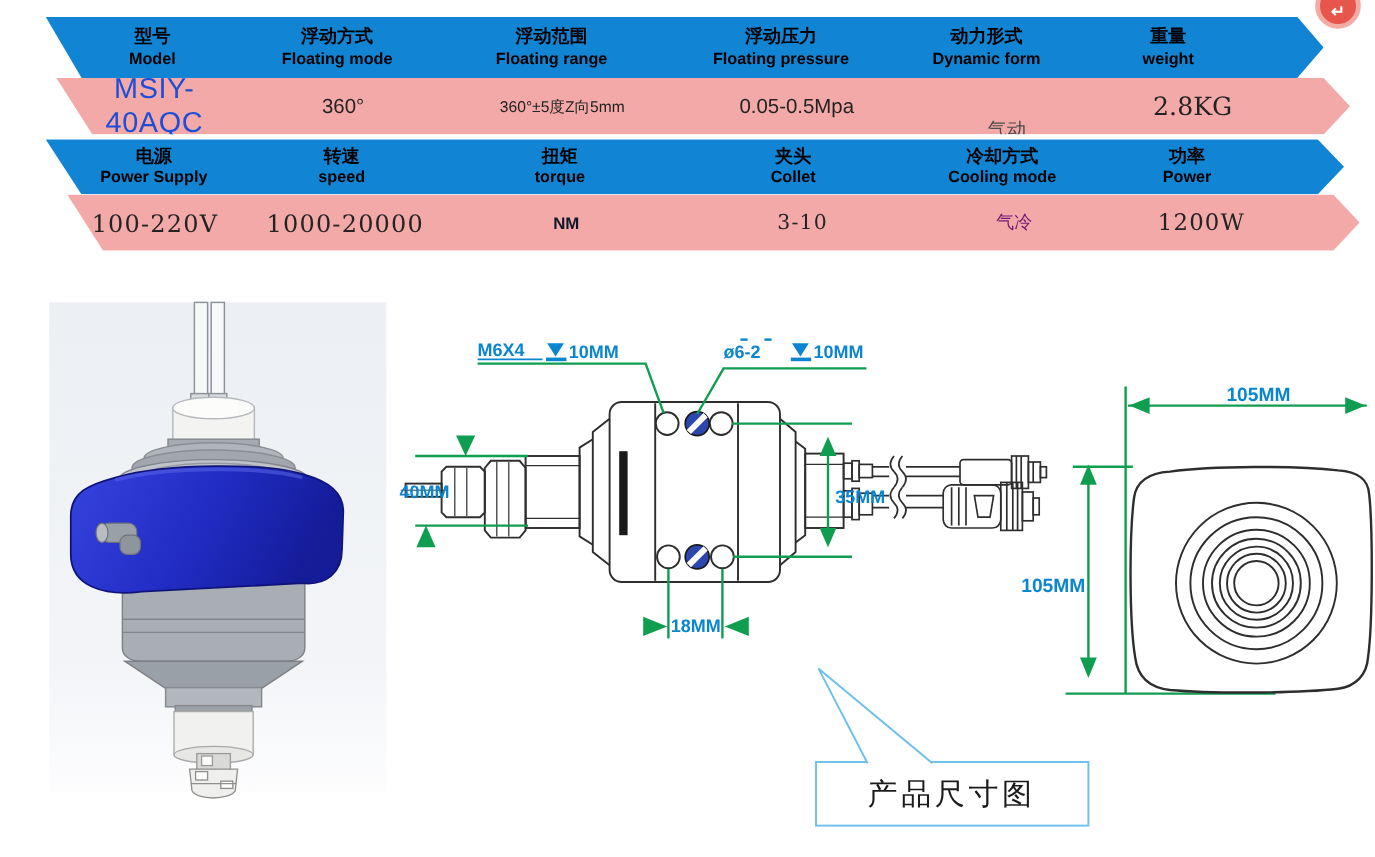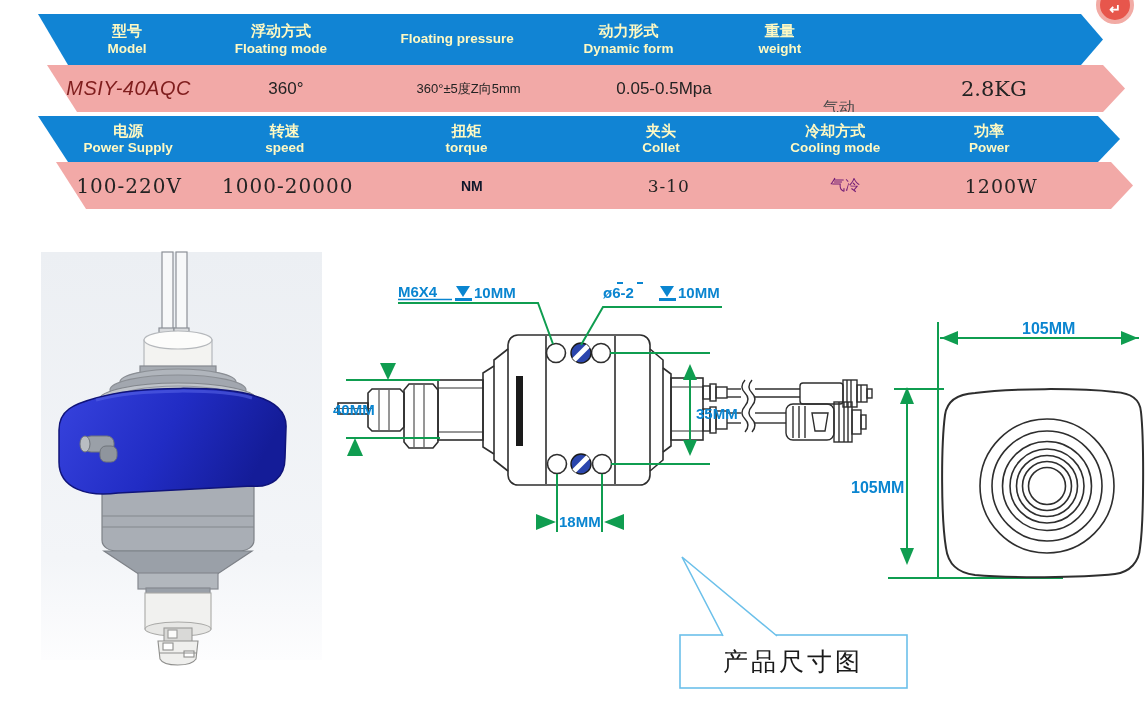--- a/index.html
+++ b/index.html
@@ -14,34 +14,34 @@
     position:absolute; top:-14px; left:1096px; width:38px; height:38px;
     border-radius:50%; background:#e7564c; border:4px solid #f2aba5;
     display:flex; align-items:flex-end; justify-content:center; z-index:9;
     cursor:pointer;
   }
   .return-glyph { color:#ffffff; font-size:14px; font-weight:bold; line-height:1; padding-bottom:4px; }
 
   
   .band { position:absolute; left:0; display:flex; align-items:center;
           padding-left:55px; padding-right:55px; }
-  .band.hdr  { background:#1184d4; color:#fef9c3; }
+  .band.hdr  { background:#1184d4; color:#000000; }
   .band.data { background:#f2a9a7; color:#232323; }
   .band .cell { text-align:center; overflow:hidden; }
   .band .c1 { width:14.5%; } .band .c2 { width:16.5%; } .band .c3 { width:19.5%; }
   .band .c4 { width:19%; }   .band .c5 { width:15.5%; } .band .c6 { width:15%; }
 
   .blue-clip { clip-path:polygon(38px 0, calc(100% - 22px) 0, 100% 50%, calc(100% - 22px) 100%, 68px 100%); }
   .pink-clip { clip-path:polygon(47px 0, calc(100% - 22px) 0, 100% 50%, calc(100% - 22px) 100%, 77px 100%); }
   .pink-clip2{ clip-path:polygon(56px 0, calc(100% - 22px) 0, 100% 50%, calc(100% - 22px) 100%, 86px 100%);align-items:center; }
 
   .hdr .zh { display:block; font-size:15px; font-weight:bold; line-height:1.25; }
   .hdr .en { display:block; font-size:13.5px; font-weight:bold; line-height:1.2; }
 
-  .r2 .c1 { font-size:20px; color:#7f1d1d; letter-spacing:.5px;font-style:italic; }
+  .r2 .c1 { font-size:24px; color:#1d4ed8; letter-spacing:.5px; }
   .r2 .c2 { font-size:17px; }
   .r2 .c3 { font-size:13px; }
   .r2 .c4 { font-size:17px; }
   .r2 .c5 { font-family:"DejaVu Serif", serif; font-size:16px; color:#4b4b4b;margin-top:40px; }
   .r2 .c6 { font-family:"DejaVu Serif", serif; font-size:21px; }
   .r4 .c1, .r4 .c2, .r4 .c4, .r4 .c6 { font-family:"DejaVu Serif", serif; font-size:20px; letter-spacing:1px; }
   .r4 .c4 { font-size:17px; }
   .r4 .c6 { font-size:19px; }
   .r4 .c3 { font-size:14px; font-weight:bold; color:#0f172a; }
   .r4 .c5 { font-family:"DejaVu Serif", serif; font-size:15px; color:#701a75; }
@@ -66,21 +66,26 @@
 
     <div class="band hdr blue-clip" style="top:14px; height:51px; width:1103px;">
       <div class="cell c1">
         <span class="zh">型号</span>
         <span class="en">Model</span>
       </div>
       <div class="cell c2">
         <span class="zh">浮动方式</span>
         <span class="en">Floating mode</span>
       </div>
+      <div class="cell c3">
+        <span class="zh">浮动范围</span>
+        <span class="en">Floating range</span>
+      </div>
       <div class="cell c4">
+        <span class="zh">浮动压力</span>
         <span class="en">Floating pressure</span>
       </div>
       <div class="cell c5">
         <span class="zh">动力形式</span>
         <span class="en">Dynamic form</span>
       </div>
       <div class="cell c6">
         <span class="zh">重量</span>
         <span class="en">weight</span>
       </div>

